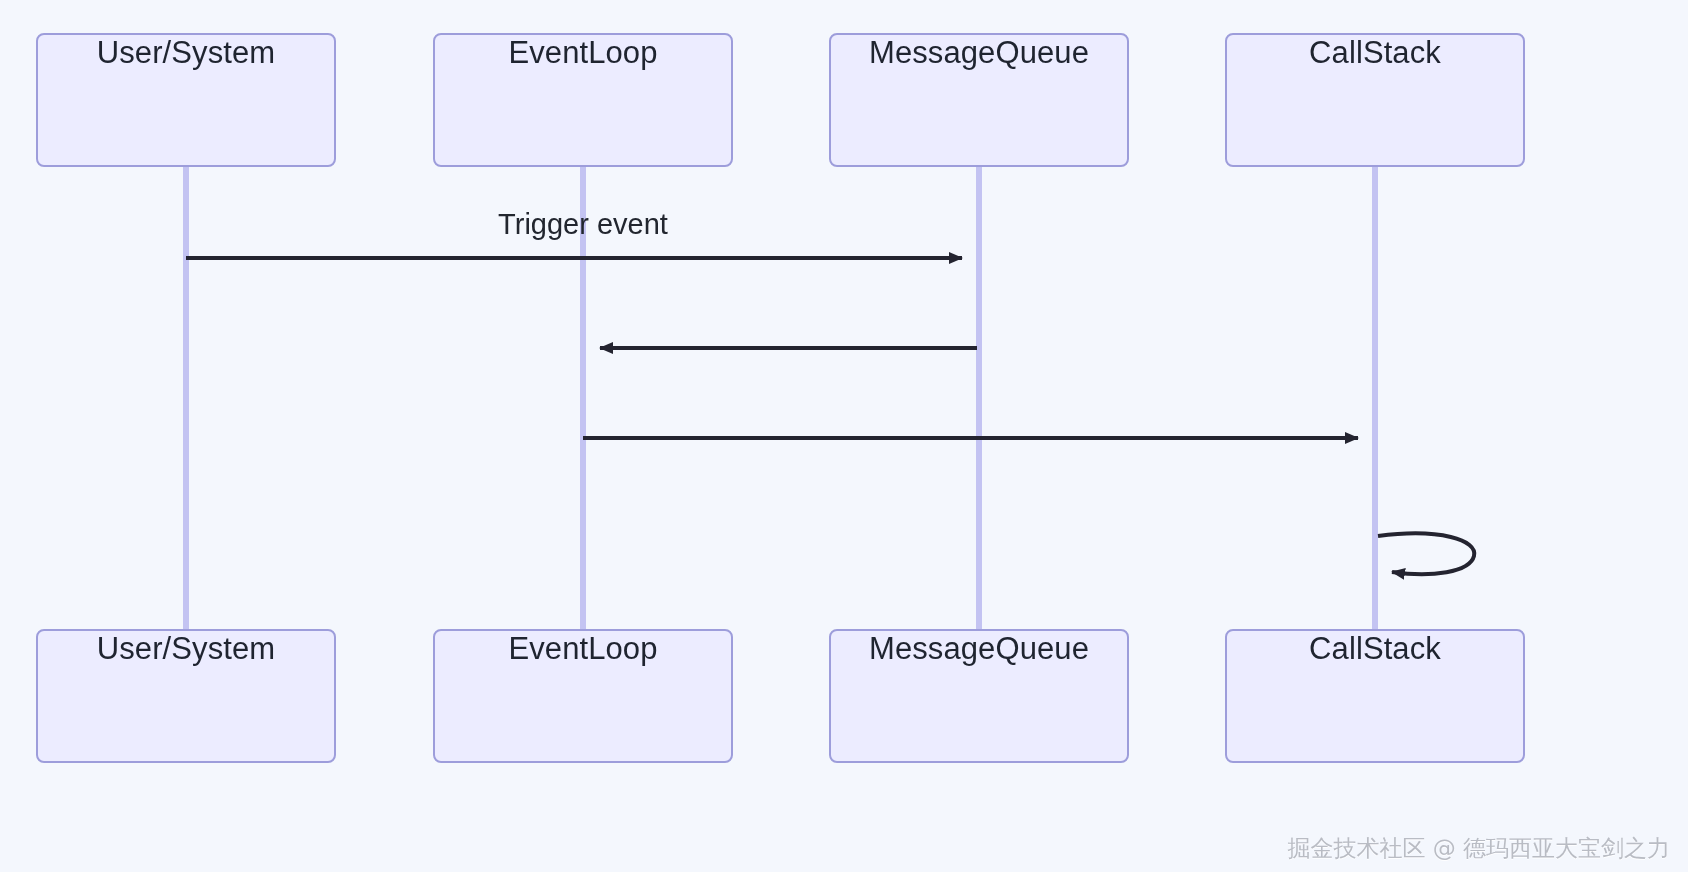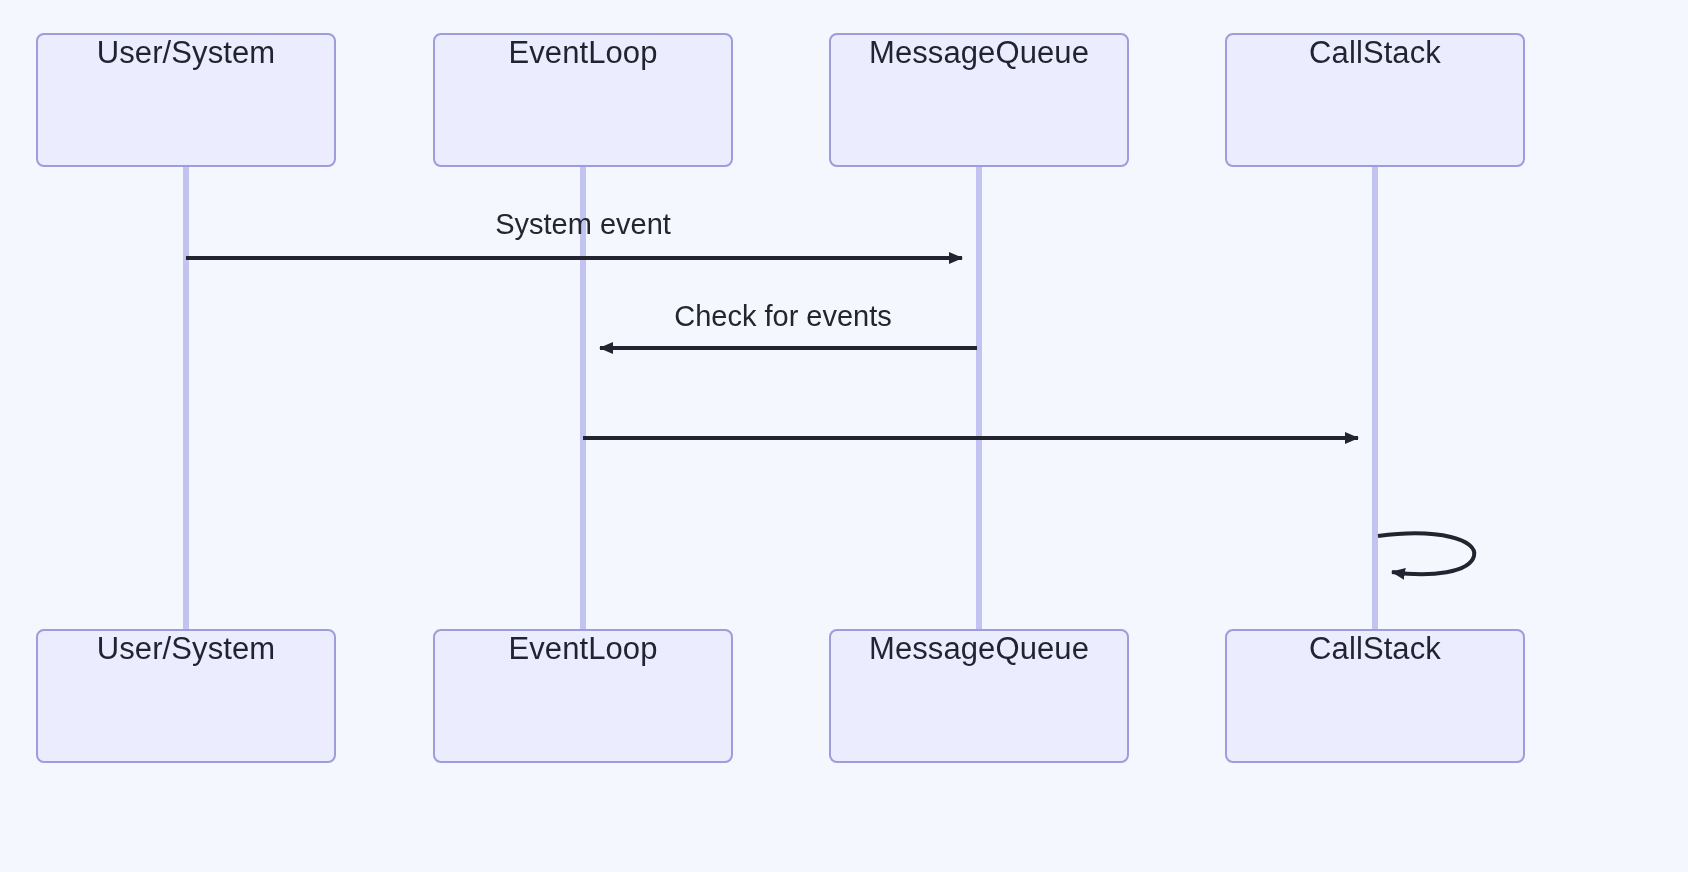--- a/index.html
+++ b/index.html
@@ -111,17 +111,17 @@
   <div class="actor-box" style="left:433px; top:629px; width:300px; height:134px;">
     <span class="actor-label">EventLoop</span>
   </div>
   <div class="actor-box" style="left:829px; top:629px; width:300px; height:134px;">
     <span class="actor-label">MessageQueue</span>
   </div>
   <div class="actor-box" style="left:1225px; top:629px; width:300px; height:134px;">
     <span class="actor-label">CallStack</span>
   </div>
 
-  <div class="msg-label" style="left:583px; top:208px;">System event</div>
-  <div class="msg-label" style="left:783px; top:300px;">Check for events</div>
+  <div class="msg-label" style="left:583px; top:208px;">Trigger event</div>
 
+  <div class="watermark">掘金技术社区 @ 德玛西亚大宝剑之力</div>
 
 </div>
 
 </body></html>

